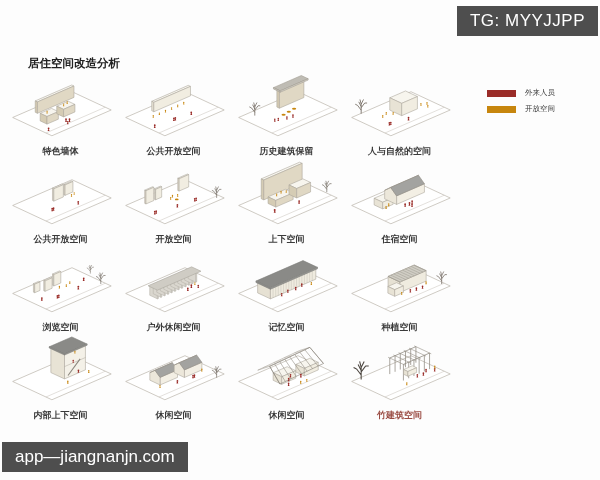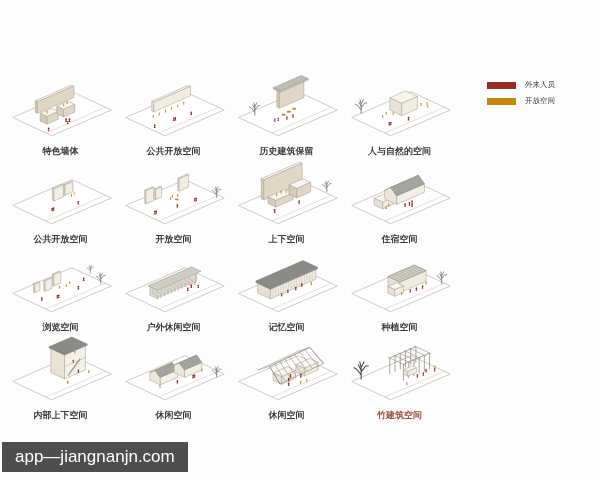--- a/index.html
+++ b/index.html
@@ -2,34 +2,36 @@
 <html><head>
 <meta charset="utf-8">
 <style>
   html,body{margin:0;padding:0;}
   .page{width:600px;height:480px;position:relative;background:#fdfdfd;
         font-family:"Liberation Sans",sans-serif;overflow:hidden;}
   .wm{position:absolute;background:#4e4e4e;color:#ffffff;white-space:nowrap;}
   .wm-top{top:6px;right:2px;font-size:17px;padding:5px 13px;letter-spacing:.5px;}
   .wm-bottom{bottom:8px;left:2px;font-size:17px;padding:5px 13px;text-align:center;}
   .title{position:absolute;top:56px;left:28px;font-size:11.5px;font-weight:bold;color:#222;}
-  .legend{position:absolute;top:80px;left:487px;}
+  .legend{position:absolute;top:88px;left:487px;}
   .legend-item{display:flex;align-items:center;margin-bottom:6px;}
   .legend-swatch{width:29px;height:7px;margin-right:9px;flex:none;}
   .legend-label{font-size:7.5px;color:#3a3a3a;}
   .grid{position:absolute;left:4px;top:72px;display:grid;
         grid-template-columns:repeat(4,113px);grid-auto-rows:88px;}
   .cell{display:flex;flex-direction:column;align-items:center;}
   .cell svg{width:110px;height:72px;display:block;}
   .cell-label{font-size:9px;font-weight:bold;color:#3a3a3a;margin-top:1px;white-space:nowrap;}
 </style>
 </head>
 <body>
 
 <div class="page">
+  <div class="wm wm-top">TG: MYYJJPP</div>
+  <div class="title">居住空间改造分析</div>
   <div class="legend">
       <div class="legend-item">
         <span class="legend-swatch" style="background: rgb(154, 44, 40);"></span>
         <span class="legend-label">外来人员</span>
       </div>
       <div class="legend-item">
         <span class="legend-swatch" style="background: rgb(199, 134, 14);"></span>
         <span class="legend-label">开放空间</span>
       </div>
     </div>

